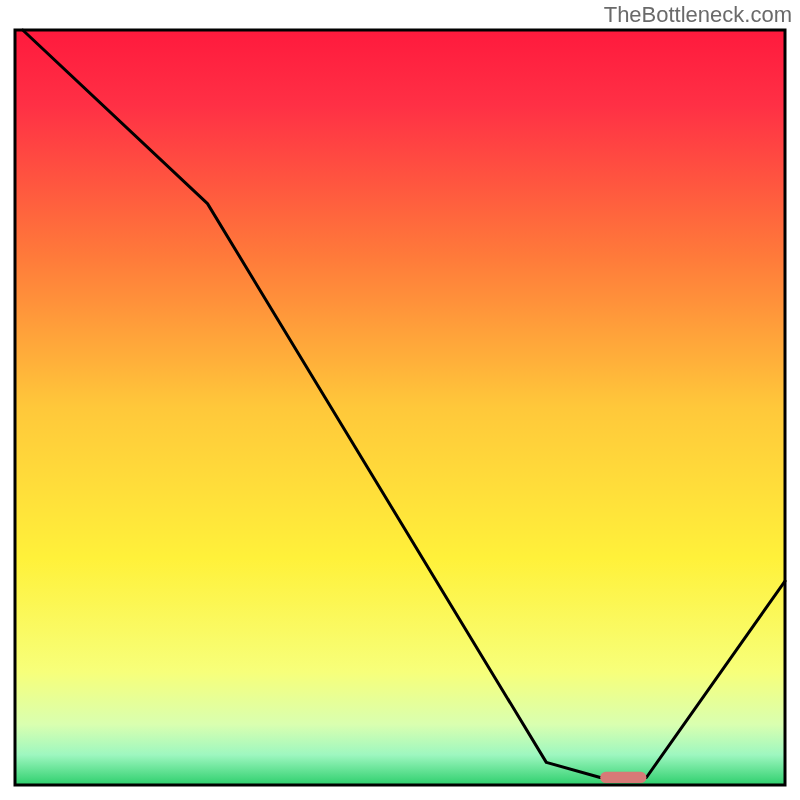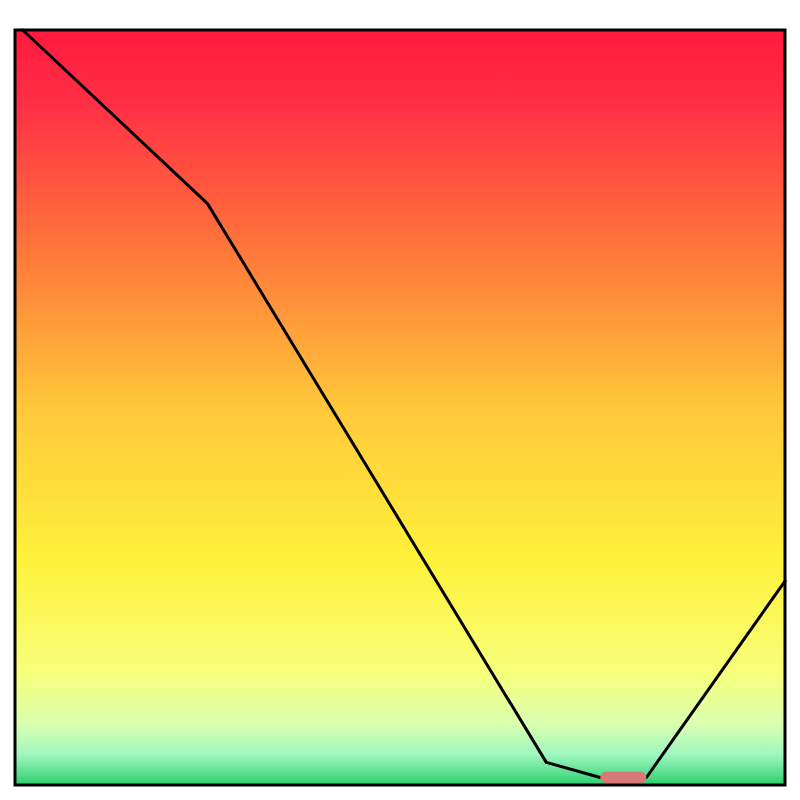--- a/index.html
+++ b/index.html
@@ -27,20 +27,21 @@
   svg.chart {
     position: absolute;
     top: 0;
     left: 0;
   }
 </style>
 </head>
 <body>
 <div class="wrap">
 
+<div class="watermark">TheBottleneck.com</div>
 
 <svg class="chart" width="800" height="800" viewBox="0 0 800 800">
   <defs>
     <linearGradient id="bg-grad" x1="0" y1="0" x2="0" y2="1">
           <stop offset="0%" stop-color="#ff1a3d"></stop>
           <stop offset="10%" stop-color="#ff3045"></stop>
           <stop offset="30%" stop-color="#ff7a3a"></stop>
           <stop offset="50%" stop-color="#ffc83a"></stop>
           <stop offset="70%" stop-color="#fff13a"></stop>
           <stop offset="85%" stop-color="#f7ff7a"></stop>

